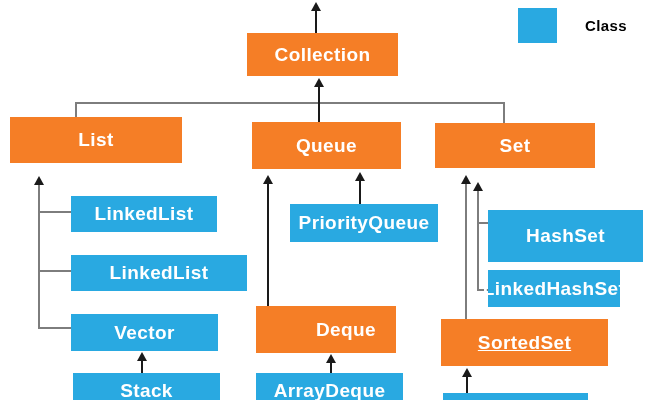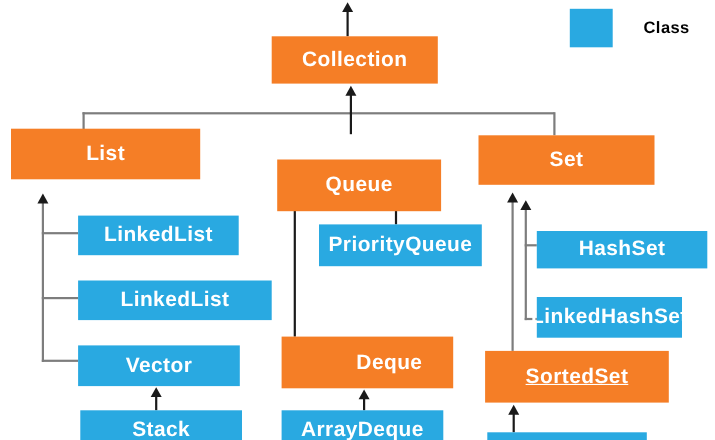--- a/index.html
+++ b/index.html
@@ -61,30 +61,30 @@
       <div class="head" style="left: 34px; top: 176px; position: absolute;"></div>
       <div class="head" style="left: 355px; top: 172px; position: absolute;"></div>
       <div class="head" style="left: 263px; top: 175px; position: absolute;"></div>
       <div class="head" style="left: 461px; top: 175px; position: absolute;"></div>
       <div class="head" style="left: 473px; top: 182px; position: absolute;"></div>
       <div class="head" style="left: 137px; top: 352px; position: absolute;"></div>
       <div class="head" style="left: 326px; top: 354px; position: absolute;"></div>
       <div class="head" style="left: 462px; top: 368px; position: absolute;"></div>
       <div class="node interface" style="left: 247px; top: 33px; width: 151px; height: 43px; position: absolute;">Collection</div>
       <div class="node interface" style="left: 10px; top: 117px; width: 172px; height: 46px; position: absolute;">List</div>
-      <div class="node interface" style="left: 252px; top: 122px; width: 149px; height: 47px; position: absolute; margin-top: 23px;">Queue</div>
+      <div class="node interface" style="left: 252px; top: 122px; width: 149px; height: 47px; position: absolute;">Queue</div>
       <div class="node interface" style="left: 435px; top: 123px; width: 160px; height: 45px; position: absolute;">Set</div>
       <div class="node class" style="left: 71px; top: 196px; width: 146px; height: 36px; position: absolute;">LinkedList</div>
       <div class="node class" style="left: 71px; top: 255px; width: 176px; height: 36px; position: absolute;">LinkedList</div>
       <div class="node class" style="left: 71px; top: 314px; width: 147px; height: 37px; position: absolute;">Vector</div>
       <div class="node class" style="left: 73px; top: 373px; width: 147px; height: 35px; position: absolute;">Stack</div>
       <div class="node class" style="left: 290px; top: 204px; width: 148px; height: 38px; position: absolute;">PriorityQueue</div>
-      <div class="node interface" style="left: 256px; top: 306px; width: 156px; height: 47px; position: absolute; padding-left: 40px;">Deque</div>
+      <div class="node interface" style="left: 256px; top: 306px; width: 140px; height: 47px; position: absolute; padding-left: 40px;">Deque</div>
       <div class="node class" style="left: 256px; top: 373px; width: 147px; height: 35px; position: absolute;">ArrayDeque</div>
-      <div class="node class" style="left: 488px; top: 210px; width: 155px; height: 34px; position: absolute;">HashSet</div>
+      <div class="node class" style="left: 488px; top: 210px; width: 155px; height: 52px; position: absolute;">HashSet</div>
       <div class="node class" style="left: 488px; top: 270px; width: 132px; height: 37px; position: absolute;">LinkedHashSet</div>
       <div class="node interface" style="left: 441px; top: 319px; width: 167px; height: 47px; position: absolute; text-decoration: underline;">SortedSet</div>
       <div class="node class" style="left: 443px; top: 393px; width: 145px; height: 15px; position: absolute;"></div>
     </div>
   <div class="legend">
     <span class="legend-swatch"></span>
     <span class="legend-label">Class</span>
   </div>
 </div>
 

